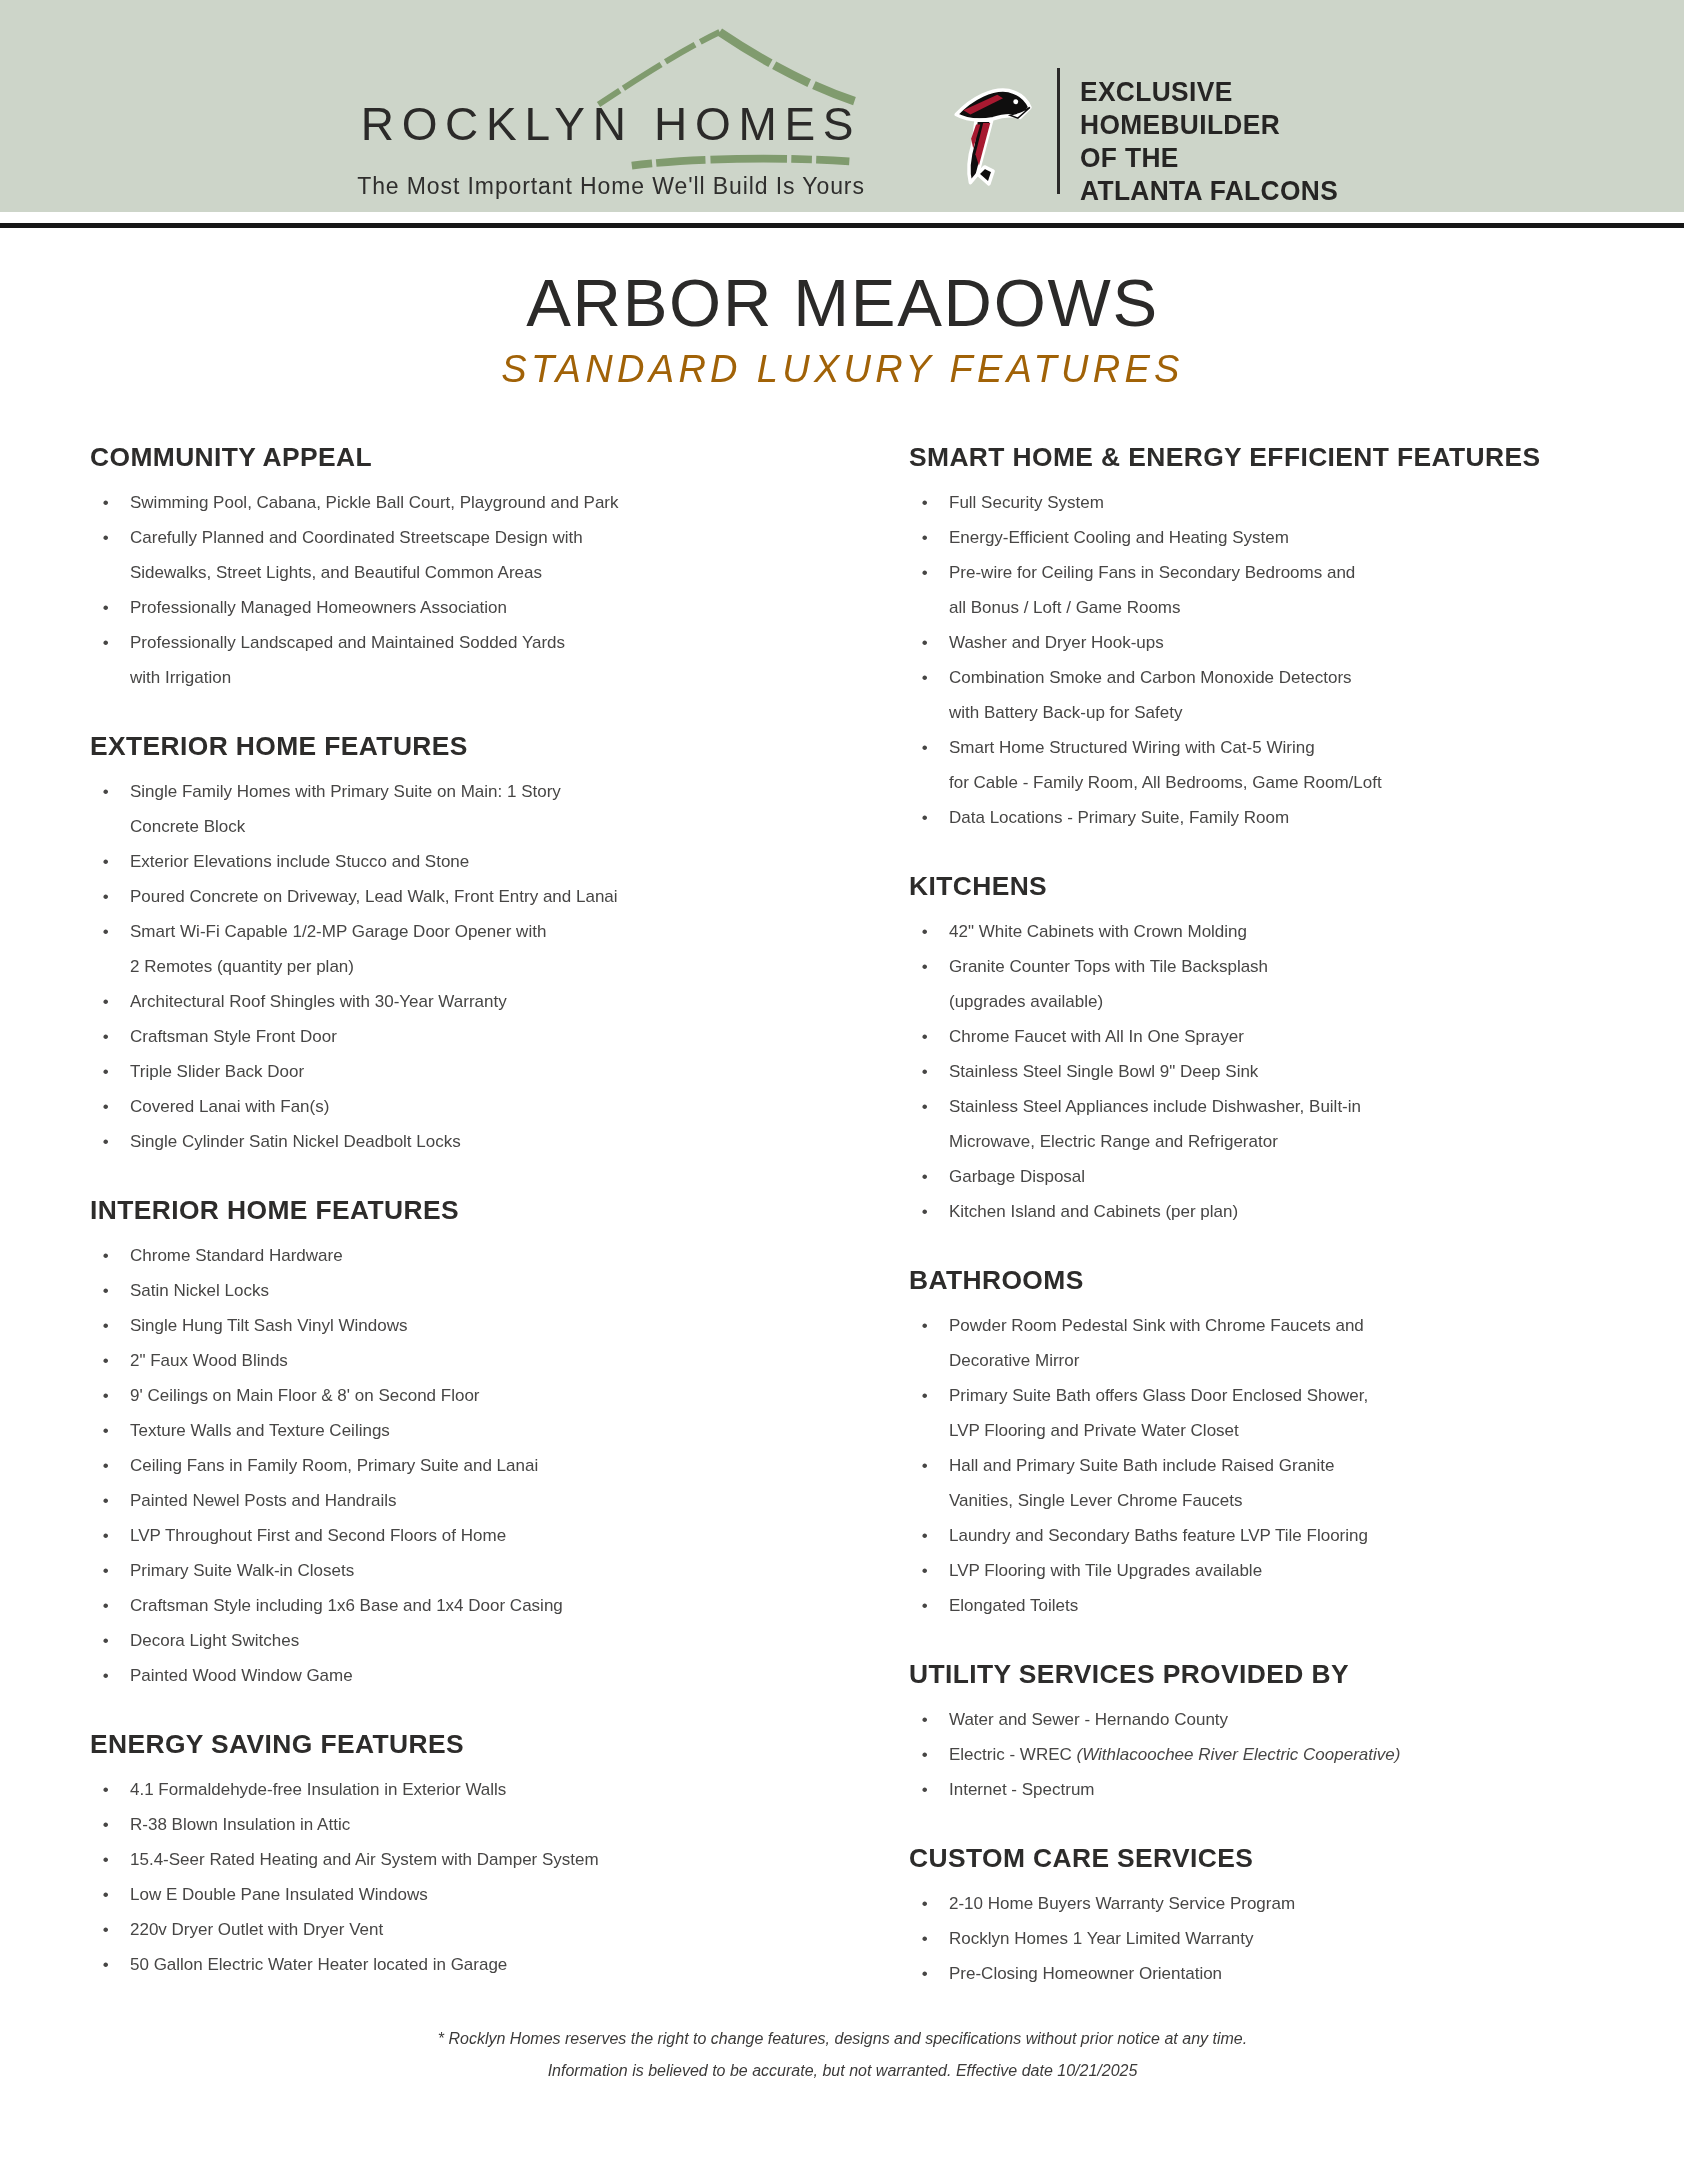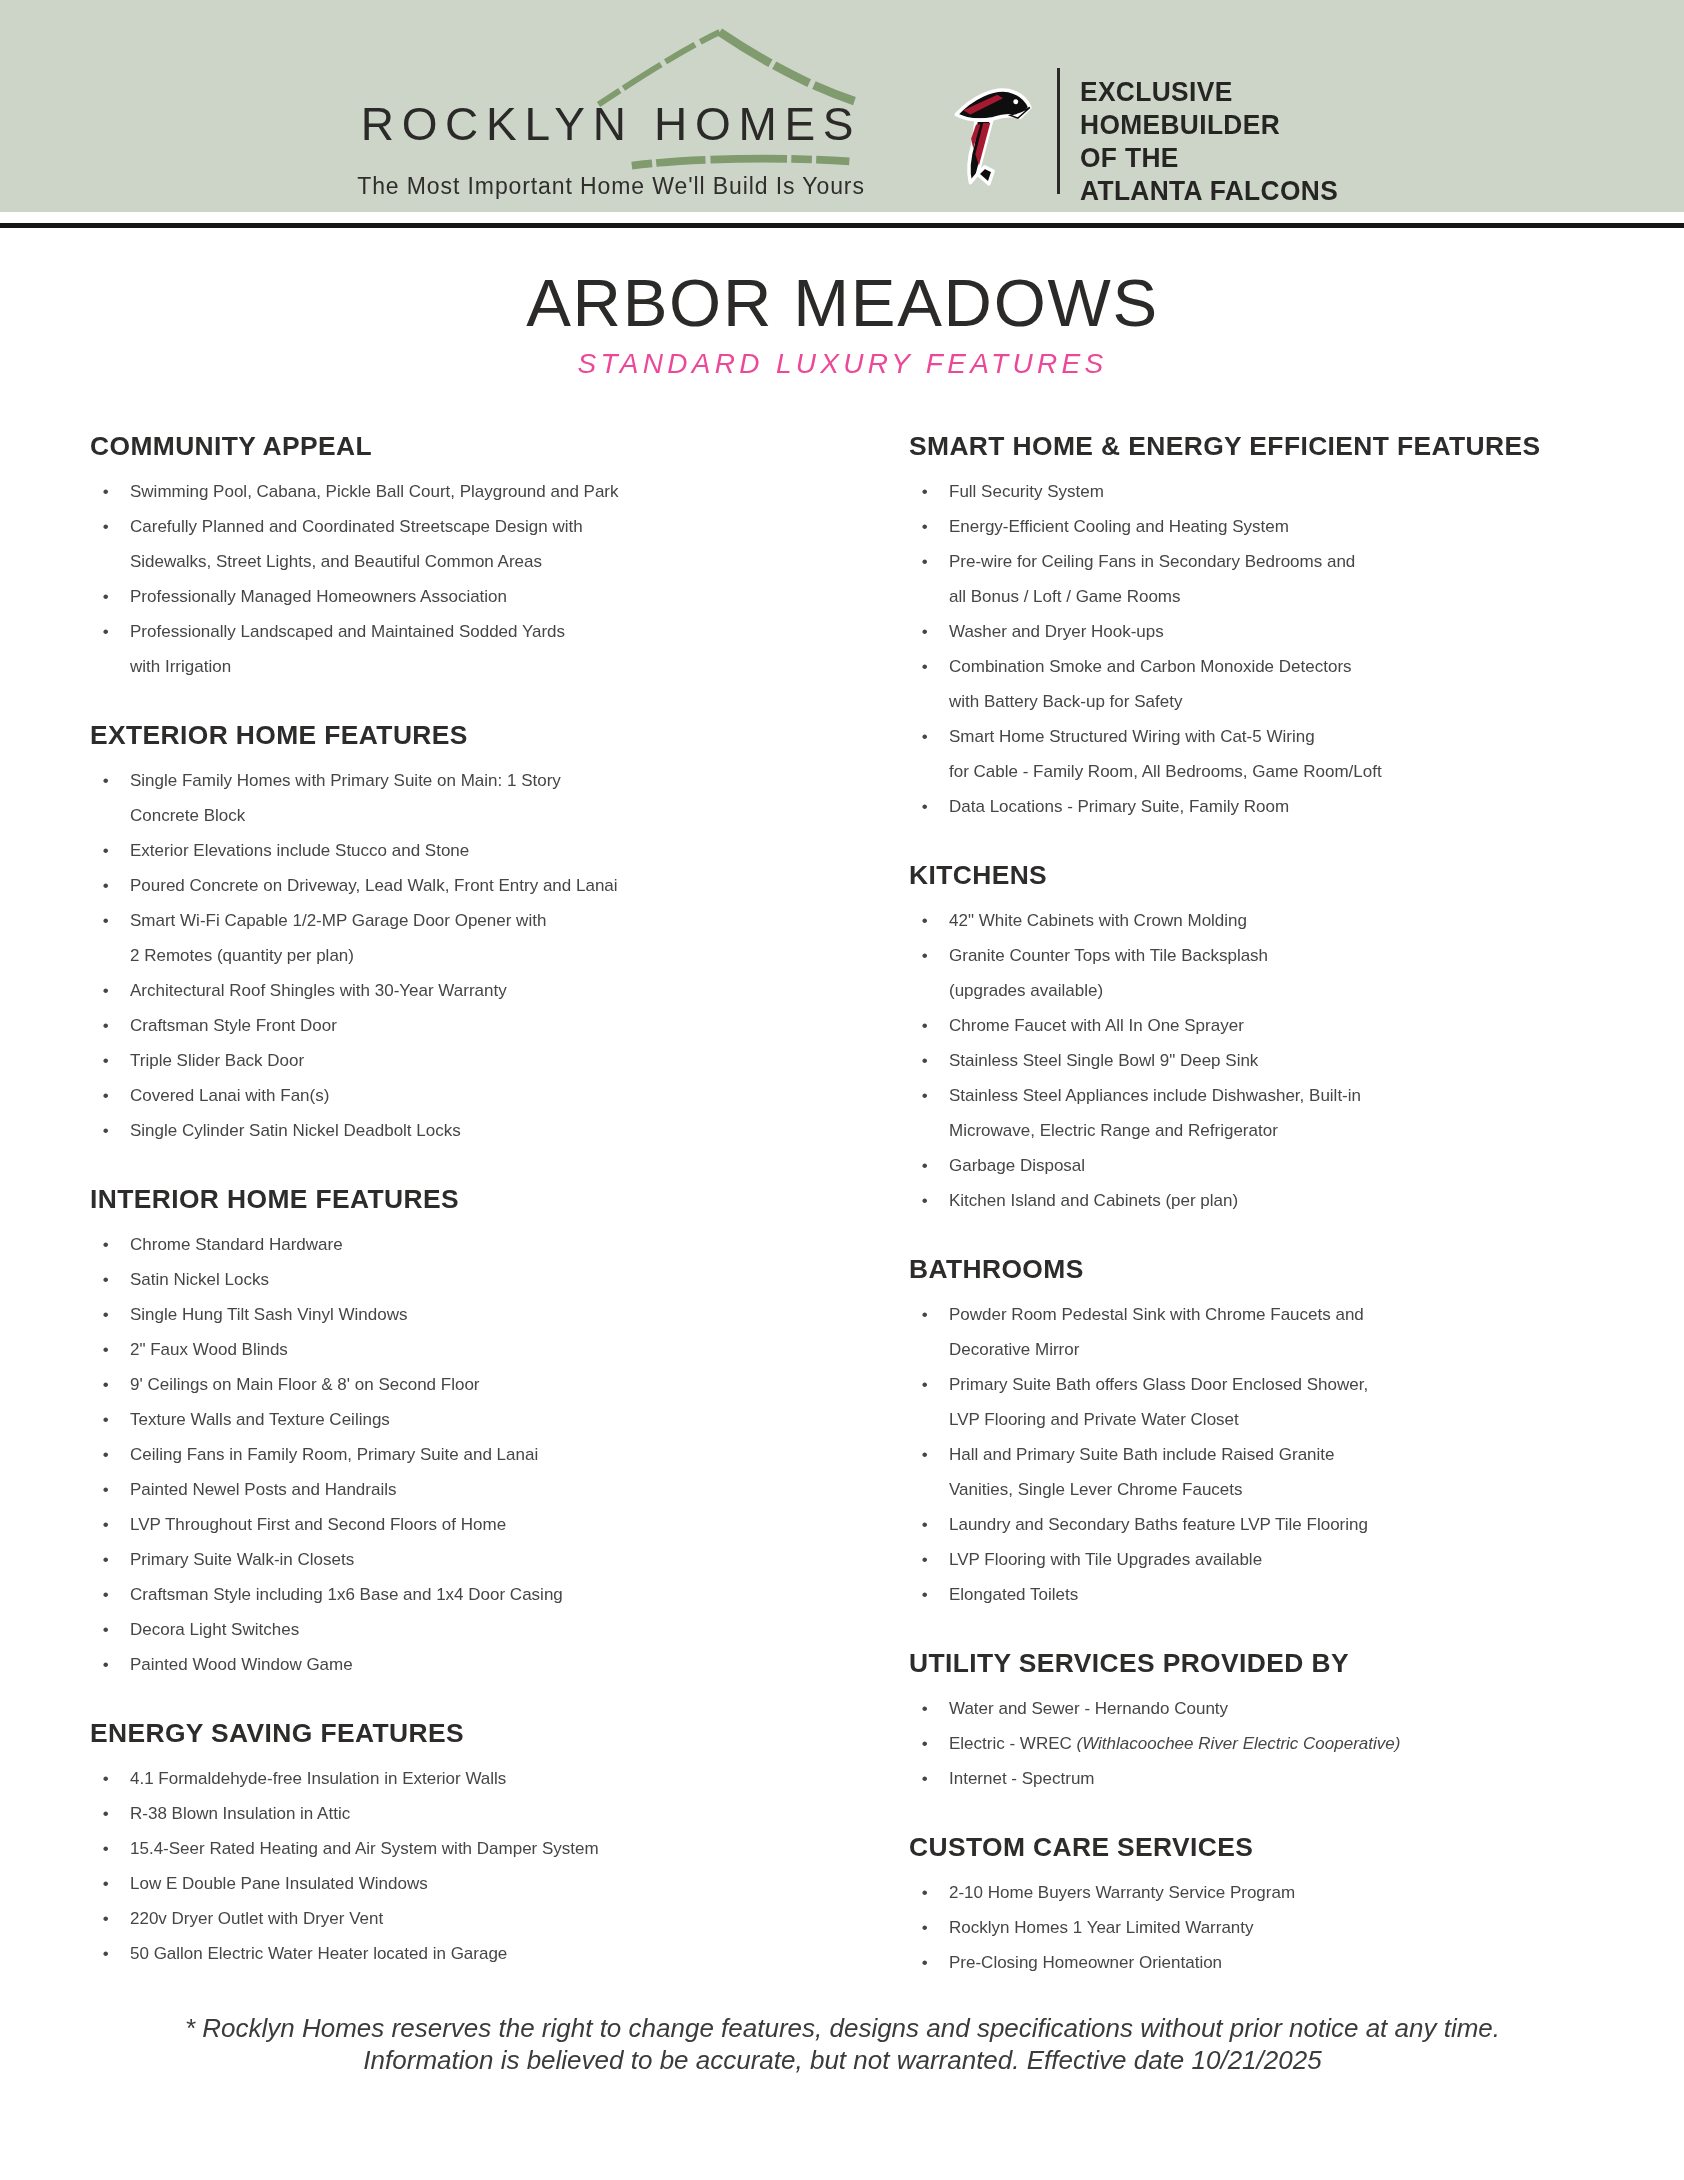--- a/index.html
+++ b/index.html
@@ -18,33 +18,33 @@
   .falcons-block{position:absolute;left:952px;top:68px;display:flex;align-items:flex-start;gap:20.4px;}
   .falcon-svg{width:85px;height:109px;margin-top:13.6px;}
   .falcons-divider{width:2.6px;height:126px;background:#2b2a29;}
   .falcons-text{font-weight:700;font-size:28px;line-height:33px;color:#262524;
     transform:scaleX(.94);transform-origin:left top;letter-spacing:0.4px;white-space:nowrap;margin-top:6.8px;}
   .rule-gap{height:11px;background:#ffffff;}
   .rule{height:5.1px;background:#161616;}
   
   .title-wrap{text-align:center;padding-top:36px;}
   .page-title{margin:0;font-size:67px;font-weight:400;letter-spacing:1.7px;color:#2b2a29;}
-  .page-subtitle{margin:6.8px 0 0;font-size:28px;font-style:italic;letter-spacing:4.3px;color:#ec4899;font-weight:400;}
+  .page-subtitle{margin:6.8px 0 0;font-size:38px;font-style:italic;letter-spacing:4.3px;color:#a16207;font-weight:400;}
   
   .main{display:grid;grid-template-columns:1fr 1fr;column-gap:120px;padding:51px 77px 0 90px;}
   .sec-h{margin:36px 0 12px;font-size:26.4px;font-weight:700;letter-spacing:0.4px;color:#2d2c2b;}
   .section:first-child .sec-h{margin-top:0;}
   .feature-list{list-style:none;margin:0;padding:0;}
   .feature-list li{position:relative;padding-left:40px;font-size:17px;line-height:35px;
     color:#474645;white-space:pre-line;}
   .feature-list li::before{content:"\2022";position:absolute;left:12.8px;top:0;color:#474645;}
   .ital{font-style:italic;}
   
   .footer{text-align:center;margin-top:32px;}
-  .disclaimer{font-style:italic;font-size:26px;line-height:32px;color:#3c3b3a;}
+  .disclaimer{font-style:italic;font-size:16px;line-height:32px;color:#3c3b3a;}
 </style>
 </head>
 <body>
 
 <div class="header">
   <div class="logo-block">
     <svg class="mountain-svg" viewBox="0 0 320 96">
       <path d="M10,92 C52,64 108,28 152,7" fill="none" stroke="#809b6e" stroke-width="7" stroke-dasharray="30 5 52 6 40 7"></path>
       <path d="M152,7 C192,34 250,68 310,88" fill="none" stroke="#809b6e" stroke-width="10" stroke-dasharray="70 5 46 6 90 5"></path>
     </svg>

